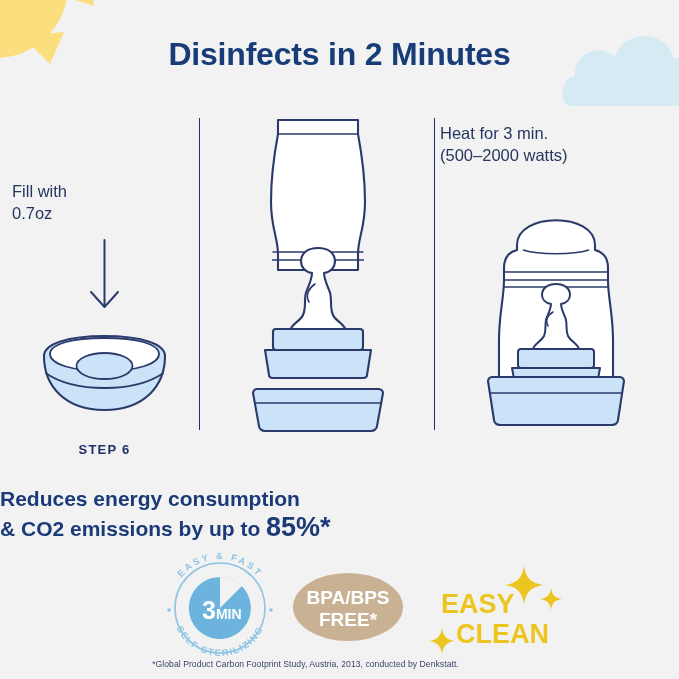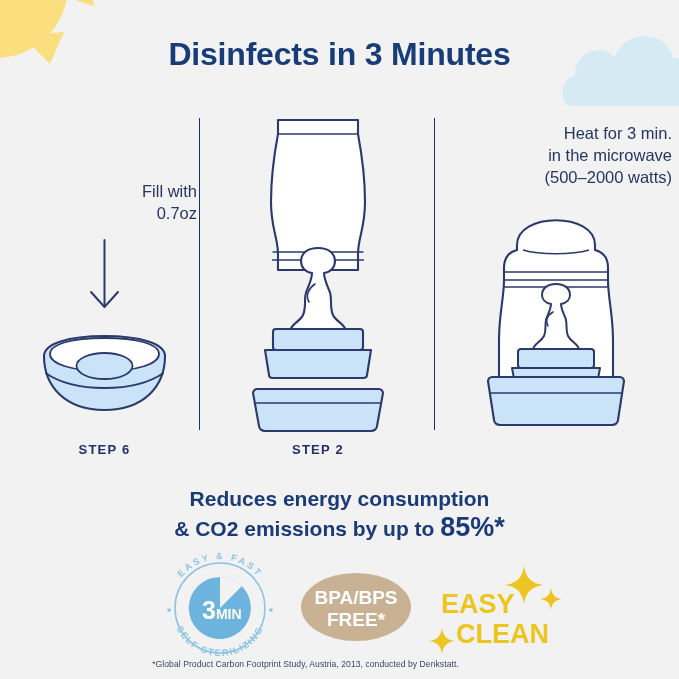--- a/index.html
+++ b/index.html
@@ -32,21 +32,21 @@
   .divider{position:absolute;top:8px;width:1px;height:312px;background:#20306a;}
   #div1{left:199px;}
   #div2{left:434px;}
 
   .col{position:absolute;top:0;height:350px;}
   #col1{left:12px;width:185px;}
   #col2{left:205px;width:226px;}
   #col3{left:440px;width:232px;}
 
   .caption{
-    width:100%;text-align:right;
+    width:100%;text-align:left;
     color:#263660;
     font-size:16.5px;line-height:22px;
     font-family:"Liberation Sans", sans-serif;
   }
   #cap1{position:absolute;top:70px;}
   #cap3{position:absolute;top:12px;}
 
   .steplabel{
     position:absolute;top:332px;width:100%;
     text-align:center;
@@ -56,31 +56,31 @@
   }
 
   .art{position:absolute;left:0;width:100%;}
   #art1{top:130px;height:195px;}
   #art2{top:0px;height:325px;}
   #art3{top:78px;height:250px;}
 
   
   #claim{
     position:absolute;left:0;top:484px;width:679px;
-    text-align:center;color:#1a3a78;
+    text-align:left;color:#1a3a78;
     font-size:21px;font-weight:bold;line-height:29px;
     font-family:"Liberation Sans", sans-serif;
   }
   #claim .big{font-size:27px;margin-top:32px;}
 
   
   #badges{position:absolute;left:0;top:558px;width:679px;height:96px;}
   .badge{position:absolute;top:0;height:96px;}
   #badge-3min{left:152px;width:136px;}
-  #badge-bpa{left:296px;width:120px;}
+  #badge-bpa{left:288px;width:120px;}
   #badge-clean{left:428px;width:140px;}
 
   #footnote{
     position:absolute;left:0;top:659px;width:611px;
     text-align:center;
     font-size:8.6px;color:#3a4668;
     letter-spacing:0.05px;
     font-family:"Liberation Sans", sans-serif;
   }
   svg{display:block;overflow:visible;}
@@ -98,21 +98,21 @@
       <polygon points="62,146 60,110 28,132" fill="#fbdf7e"></polygon>
     </svg>
   </div>
 
   <div class="deco" id="cloud">
     <svg viewBox="0 0 120 100" width="120" height="100" aria-hidden="true">
       <path d="M8 84 C-4 84 -4 56 12 54 C10 30 40 20 52 36 C58 8 104 6 110 36 L130 36 L130 84 Z" fill="#d5eaf2"></path>
     </svg>
   </div>
 
-  <div id="title">Disinfects in 3 Minutes</div>
+  <div id="title">Disinfects in 2 Minutes</div>
 
   <div id="steps">
 
     <div class="divider" id="div1"></div>
     <div class="divider" id="div2"></div>
 
     <div class="col" id="col1">
       <div class="caption" id="cap1">
         <div>Fill with</div>
         <div>0.7oz</div>
@@ -170,27 +170,25 @@
           </g>
 
           <g stroke="#2b3a6b" stroke-width="2.1" stroke-linejoin="round">
             <path d="M48 283 C48 281 50 279 52 279 L174 279 C176 279 178 281 178 283
                      L172 316 C172 319 169 321 166 321 L60 321 C57 321 54 319 54 316 Z" fill="#cbe3f8"></path>
             <line x1="50" y1="293" x2="176" y2="293" stroke-width="1.6"></line>
           </g>
         </svg>
       </div>
 
-      <div class="steplabel">STEP 2</div>
     </div>
 
     <div class="col" id="col3">
       <div class="caption" id="cap3">
         <div>Heat for 3 min.</div>
-        <div>in the microwave</div>
         <div>(500–2000 watts)</div>
       </div>
 
       <div class="art" id="art3">
         <svg viewBox="0 0 232 250" width="232" height="250" aria-hidden="true">
 
           <g fill="#ffffff" stroke="#2b3a6b" stroke-width="2.1" stroke-linejoin="round">
             <path d="M77 57 C77 24 155 24 155 57 L155 62
                      C163 64 168 70 168 80 L168 92
                      C168 110 173 126 173 152 L173 196

